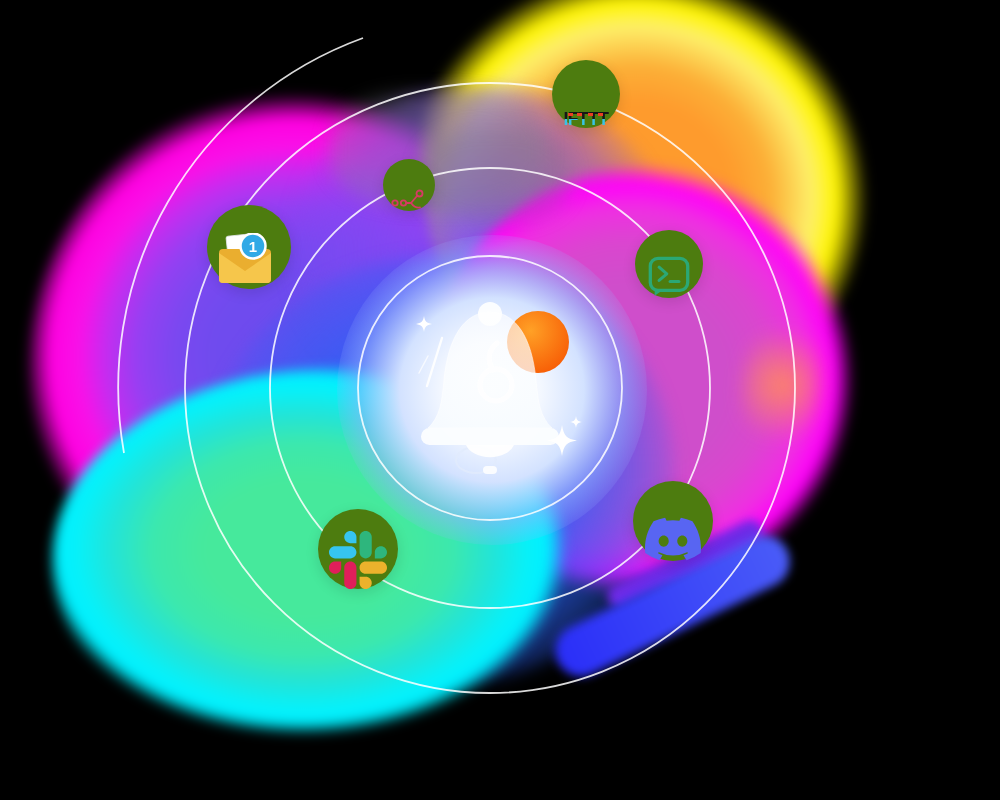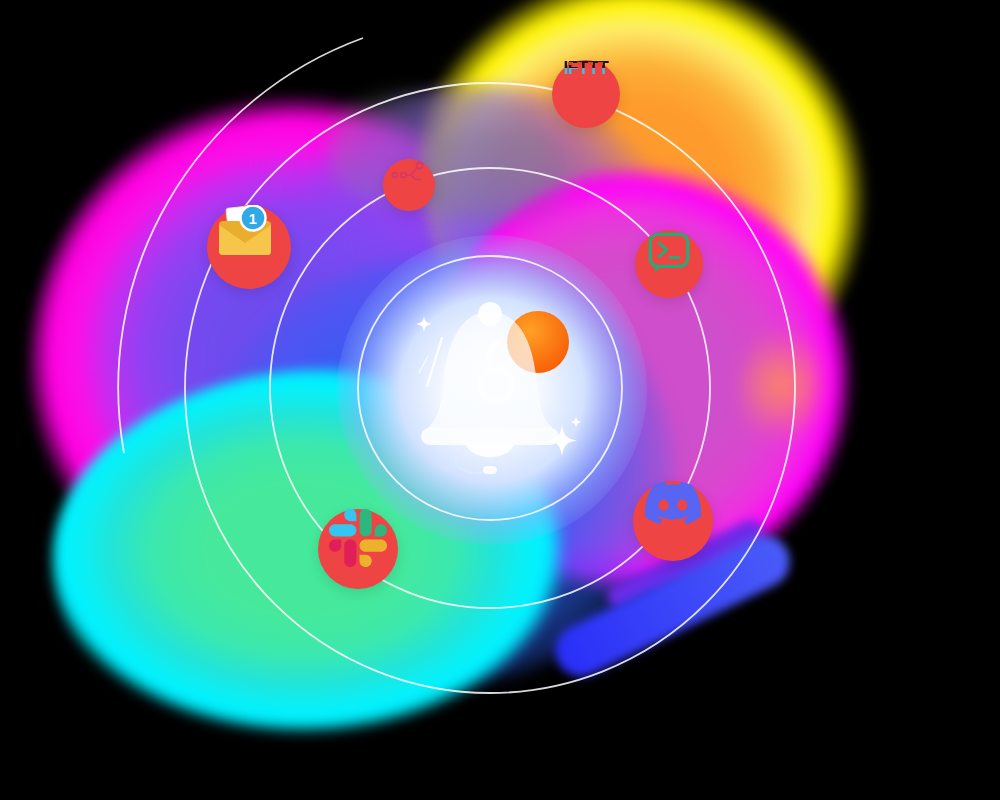--- a/index.html
+++ b/index.html
@@ -74,22 +74,22 @@
     left:337px;top:235px;width:310px;height:310px;
     background:radial-gradient(circle,
       #ffffff 0%, #f4f8ff 22%, #d3e2ff 42%,
       rgba(153,178,255,.55) 60%, rgba(130,150,255,0) 75%);
     border-radius:50%;
   }
   
   #orbits{left:0;top:0;pointer-events:none;}
   
   .bubble{
-    position:absolute;background:#ef4444;border-radius:50%;
-    display:flex;align-items:flex-start;justify-content:center;
+    position:absolute;background:#4d7c0f;border-radius:50%;
+    display:flex;align-items:flex-end;justify-content:center;
     box-shadow:0 4px 14px rgba(0,0,0,0.12);
   }
   .b-share{left:383px;top:159px;width:52px;height:52px;}
   .b-email{left:207px;top:205px;width:84px;height:84px;}
   .b-ifttt{left:552px;top:60px;width:68px;height:68px;}
   .b-terminal{left:635px;top:230px;width:68px;height:68px;}
   .b-discord{left:633px;top:481px;width:80px;height:80px;}
   .b-slack{left:318px;top:509px;width:80px;height:80px;}
   
   .ifttt-word{

